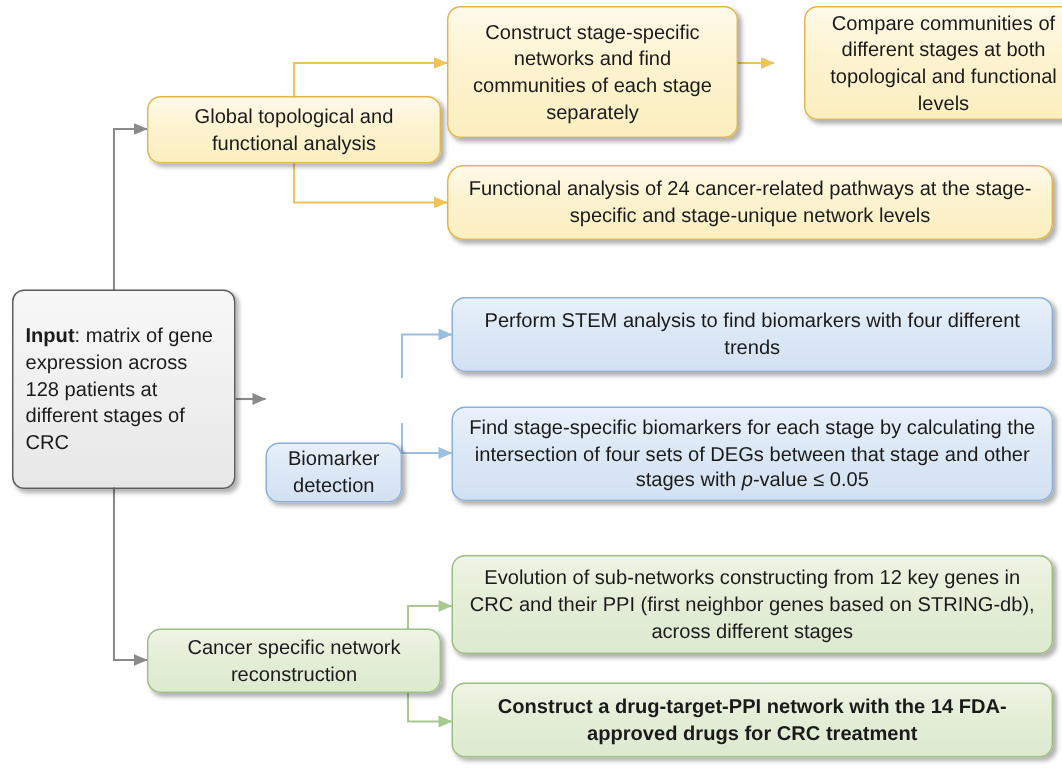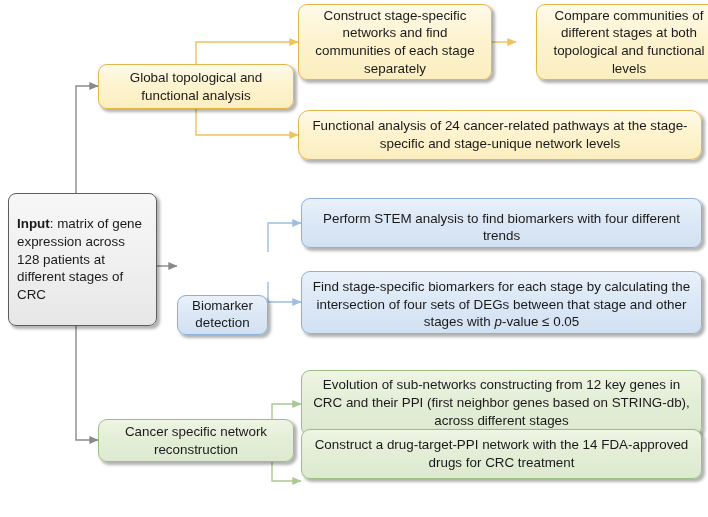--- a/index.html
+++ b/index.html
@@ -54,21 +54,20 @@
     text-align: left;
   }
   .pal-gray span.txt { text-align: left; }
   .pal-yellow {
     background: linear-gradient(180deg,#fefaea 0%,#fdf3cf 45%,#fbeec0 100%);
     border-color: #e3b64a;
   }
   .pal-blue {
     background: linear-gradient(180deg,#e9f1fa 0%,#dce8f6 45%,#d2e1f2 100%);
     border-color: #8cb0d9;
-    align-items: flex-end;
   }
   .pal-green {
     background: linear-gradient(180deg,#eef5e4 0%,#e4eed7 45%,#dcead0 100%);
     border-color: #9cbd83;
   }
   .bold { font-weight: bold; }
   .ital { font-style: italic; }
 </style>
 </head>
 <body>
@@ -115,21 +114,21 @@
   </svg>
 
   <div class="node pal-gray" style="left:8px; top:193px; width:149px; height:133px;">
     <span class="txt"><b class="bold">Input</b><span>: matrix of gene expression across 128 patients at different stages of CRC</span></span>
   </div>
 
   <div class="node pal-yellow" style="left:98px; top:64px; width:196px; height:45px;">
     <span class="txt">Global topological and functional analysis</span>
   </div>
 
-  <div class="node pal-yellow" style="left:298px; top:4px; width:194px; height:76px;">
+  <div class="node pal-yellow" style="left:298px; top:4px; width:194px; height:88px;">
     <span class="txt">Construct stage-specific networks and find communities of each stage separately</span>
   </div>
 
   <div class="node pal-yellow" style="left:516px; top:4px; width:186px; height:76px;margin-left:20px;">
     <span class="txt">Compare communities of different stages at both topological and functional levels</span>
   </div>
 
   <div class="node pal-yellow" style="left:298px; top:110px; width:404px; height:50px;border-radius:11px;">
     <span class="txt">Functional analysis of 24 cancer-related pathways at the stage-specific and stage-unique network levels</span>
   </div>
@@ -147,17 +146,17 @@
   </div>
 
   <div class="node pal-green" style="left:98px; top:419px; width:196px; height:43px;">
     <span class="txt">Cancer specific network reconstruction</span>
   </div>
 
   <div class="node pal-green" style="left:301px; top:370px; width:401px; height:66px;">
     <span class="txt">Evolution of sub-networks constructing from 12 key genes in CRC and their PPI (first neighbor genes based on STRING-db), across different stages</span>
   </div>
 
-  <div class="node pal-green" style="left:301px; top:429px; width:401px; height:50px;">
+  <div class="node pal-green" style="left:301px; top:455px; width:401px; height:50px;font-weight:bold;">
     <span class="txt">Construct a drug-target-PPI network with the 14 FDA-approved drugs for CRC treatment</span>
   </div>
 
 </div>
 
 </body></html>

